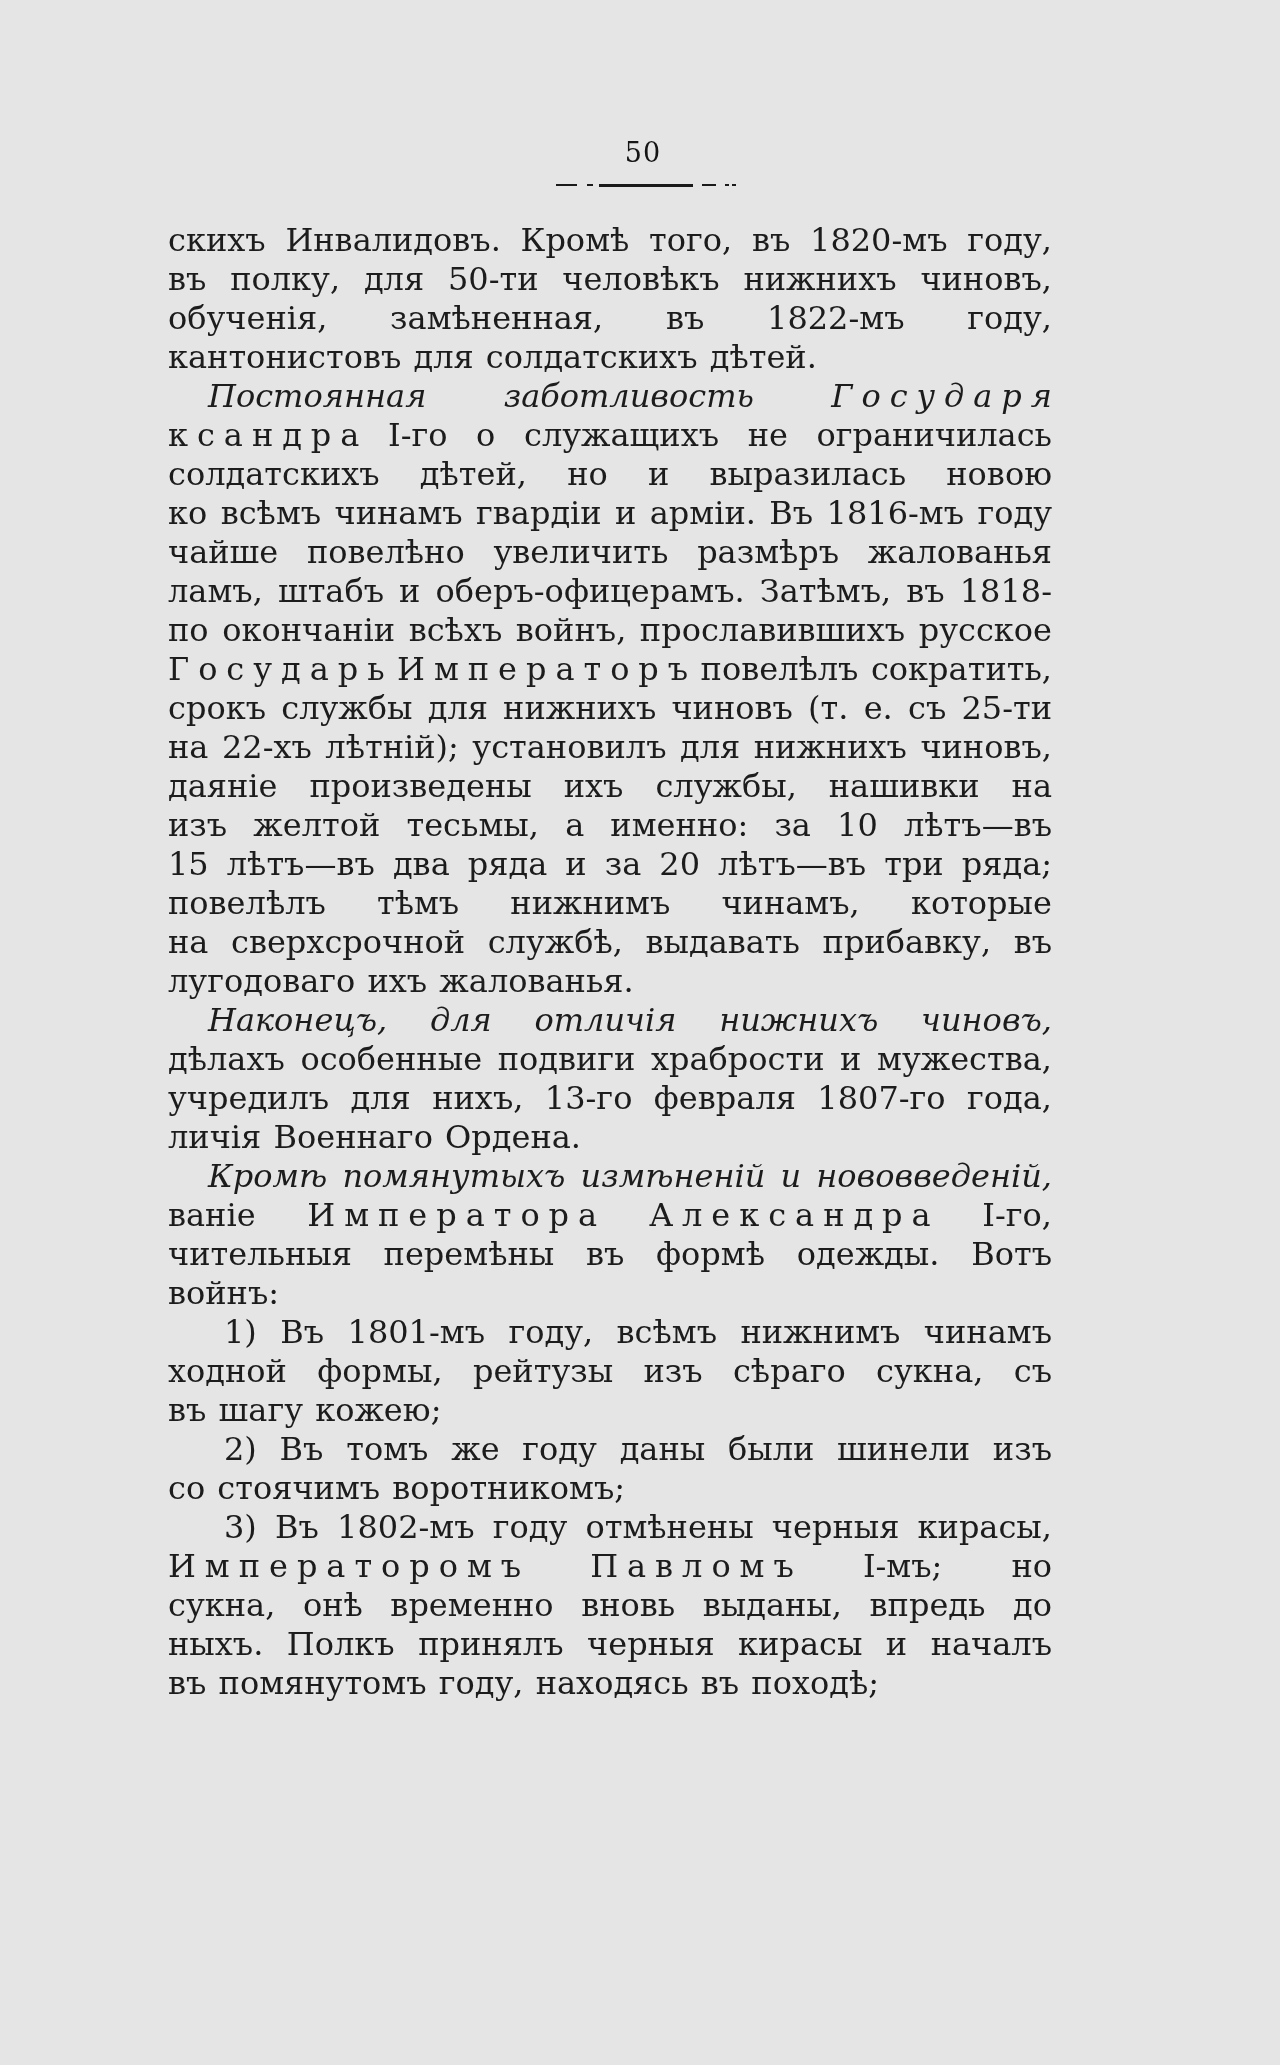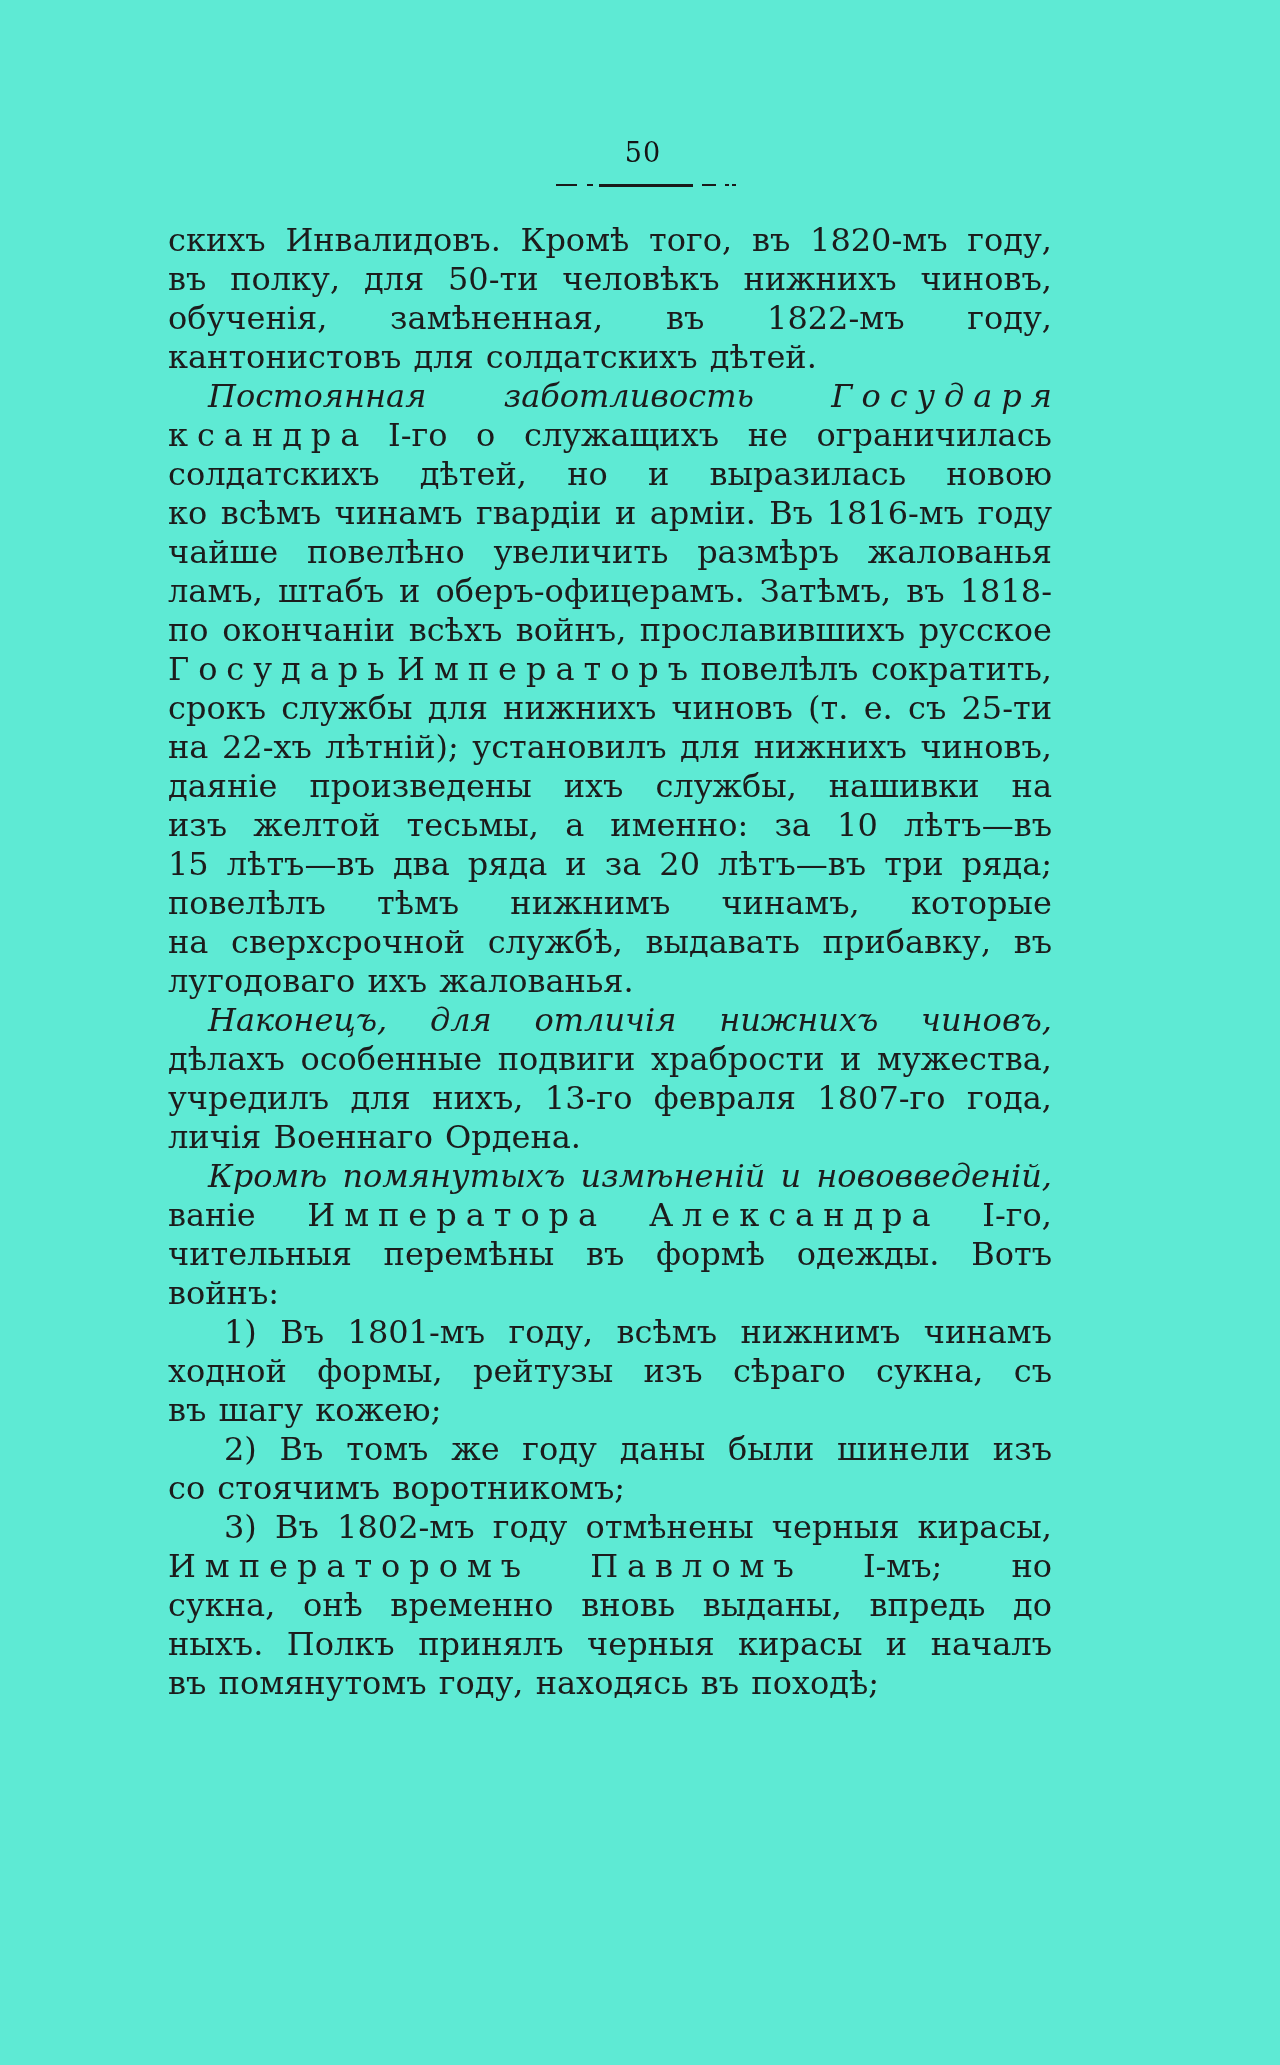--- a/index.html
+++ b/index.html
@@ -9,21 +9,21 @@
   body {
     width: 1280px;
     height: 2065px;
     background: #fcfcfa;
     position: relative;
     overflow: hidden;
   }
   .page {
     position: absolute;
     inset: 0;
-    background: #5eead4;
+    background: #e5e5e5;
     color: #1a1a1a;
     font-family: "DejaVu Serif", "Liberation Serif", serif;
   }
   .page-head {
     position: absolute;
     top: 138px;
     left: 563px;
     width: 160px;
     text-align: center;
   }

